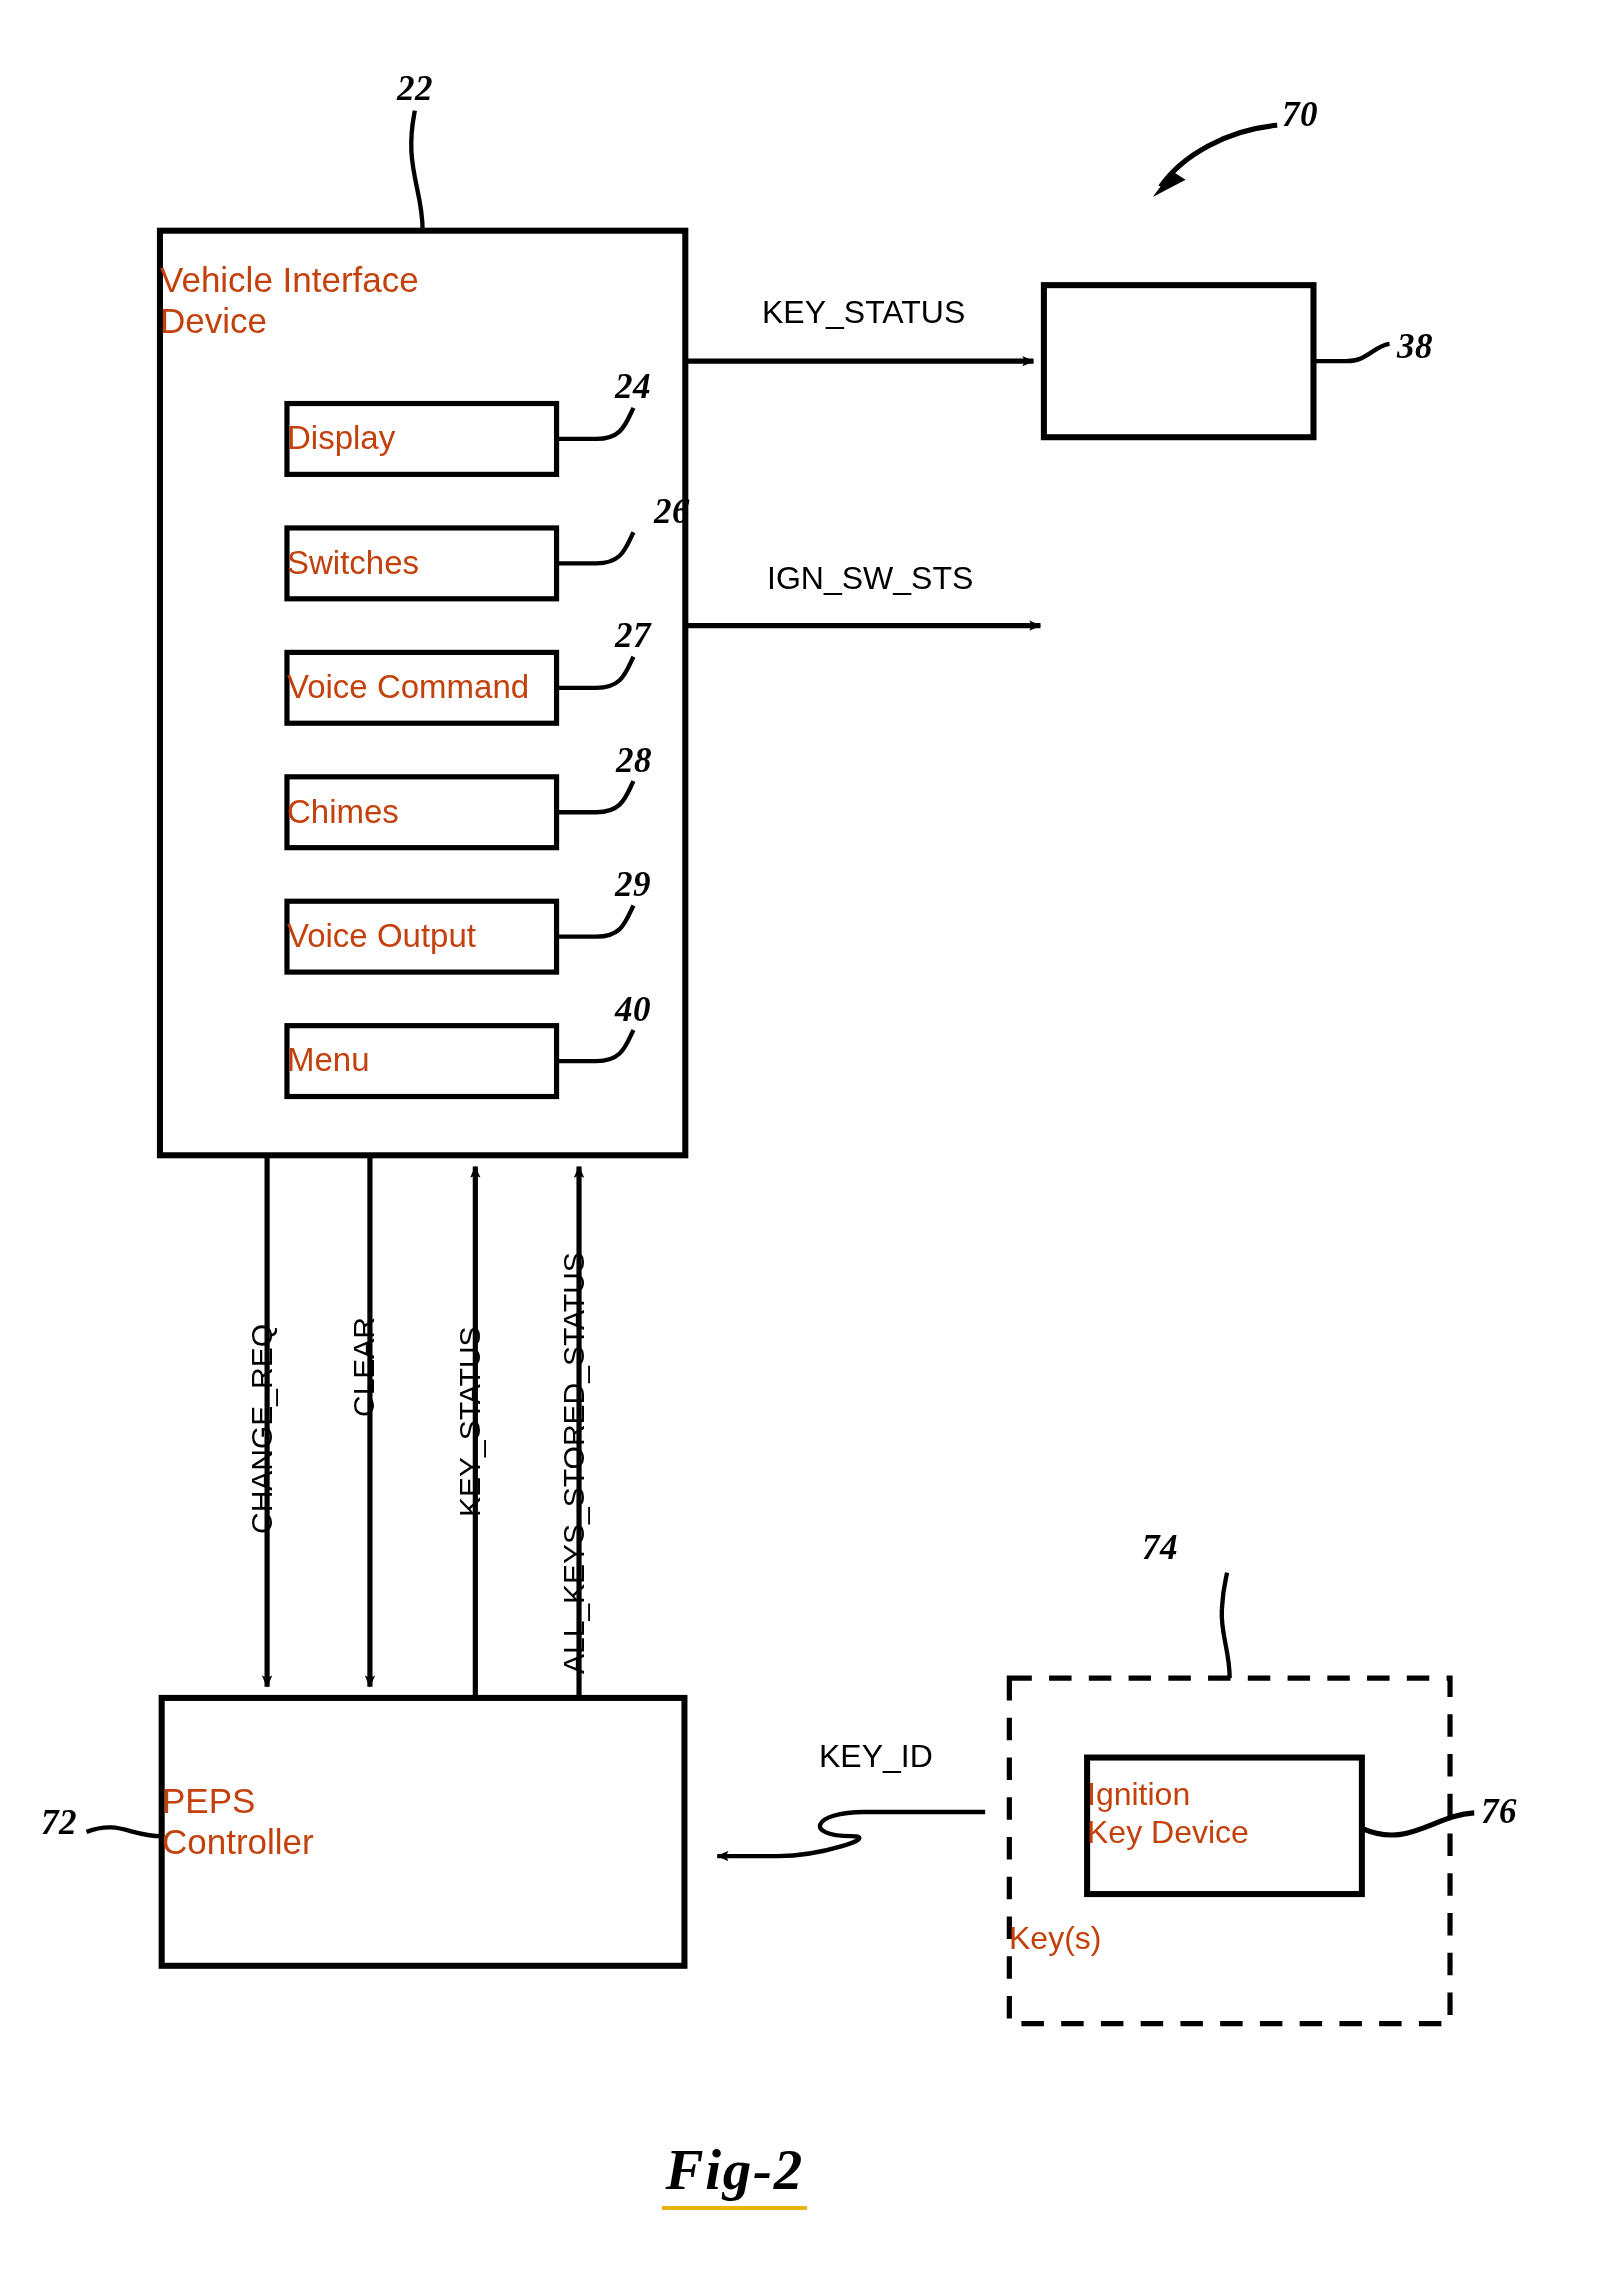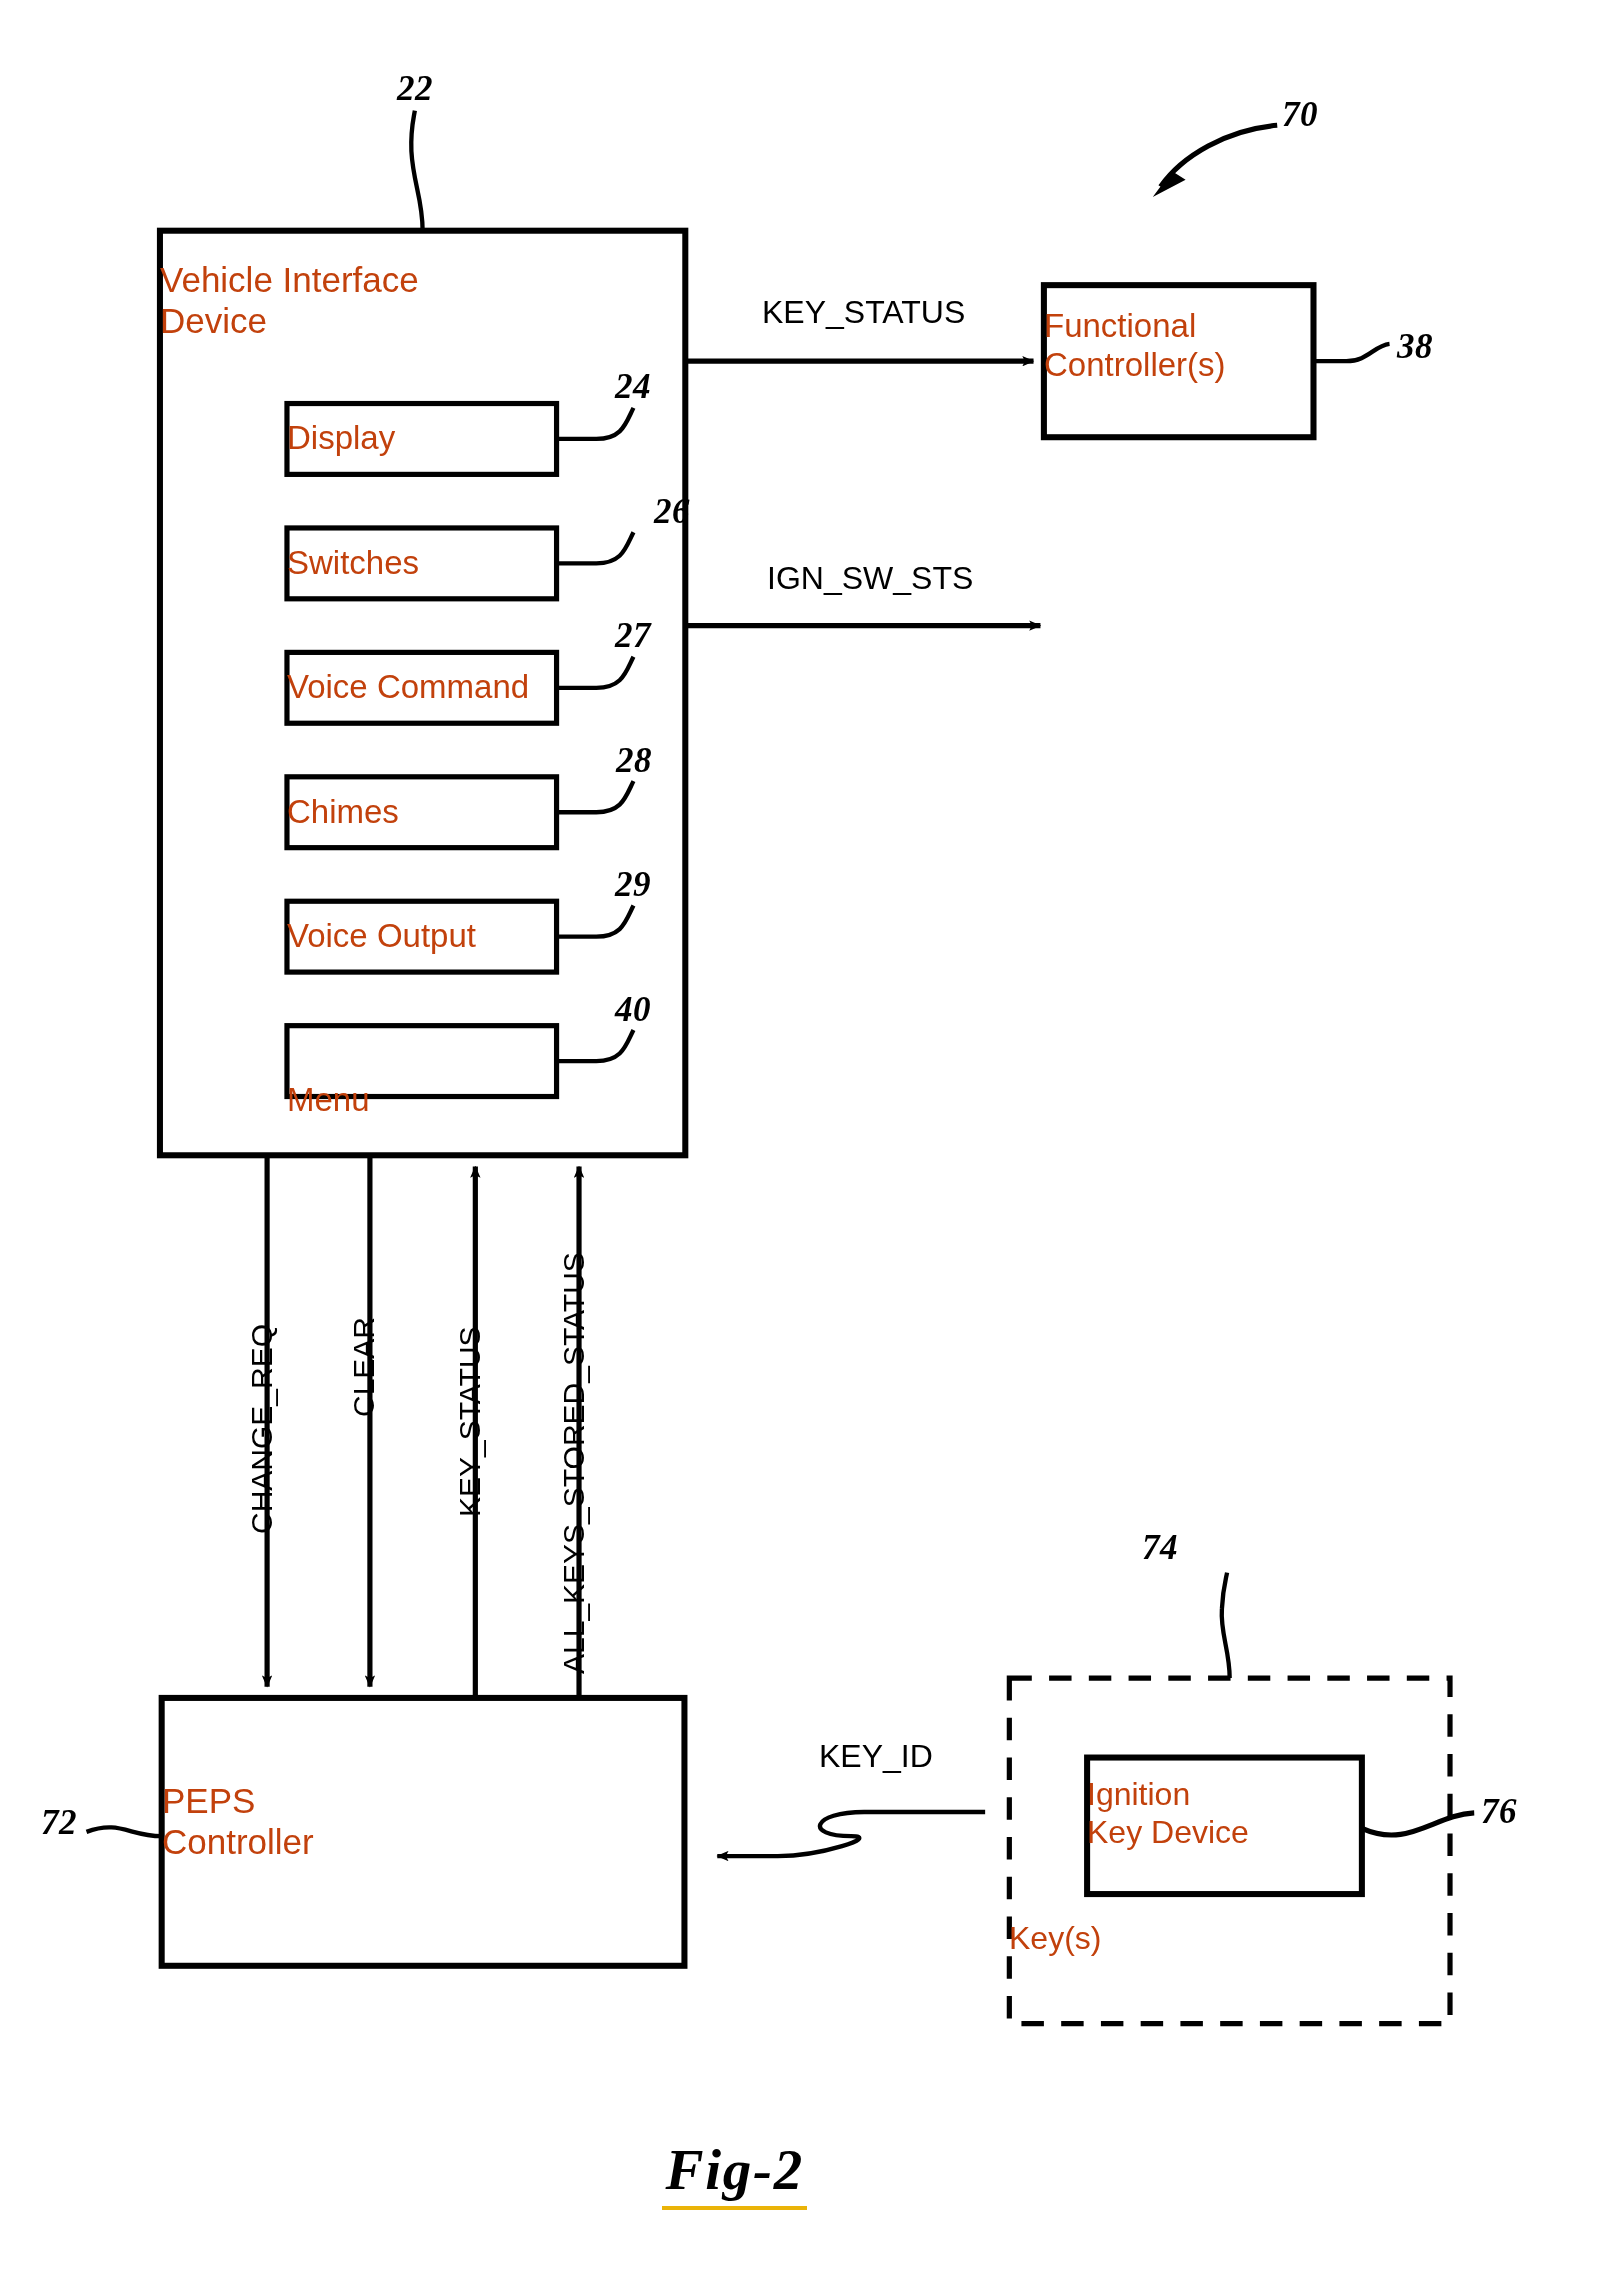--- a/index.html
+++ b/index.html
@@ -141,31 +141,29 @@
   <div class="blk-label vid-title" style="left:160px; top:259px; width:525px;">Vehicle Interface
 Device</div>
 
   <div class="refnum" style="left:397px; top:69px;">22</div>
 
   <div class="blk-label inner-box-label" style="left:287px; top:419px; width:270px;">Display</div>
   <div class="blk-label inner-box-label" style="left:287px; top:544px; width:270px;">Switches</div>
   <div class="blk-label inner-box-label" style="left:287px; top:668px; width:270px;">Voice Command</div>
   <div class="blk-label inner-box-label" style="left:287px; top:793px; width:270px;">Chimes</div>
   <div class="blk-label inner-box-label" style="left:287px; top:917px; width:270px;">Voice Output</div>
-  <div class="blk-label inner-box-label" style="left:287px; top:1041px; width:270px;margin-top:40px;">Menu</div>
+  <div class="blk-label inner-box-label" style="left:287px; top:1041px; width:270px;">Menu</div>
 
   <div class="refnum" style="left:615px; top:367px;">24</div>
   <div class="refnum" style="left:615px; top:492px;margin-left:39px;">26</div>
   <div class="refnum" style="left:615px; top:616px;">27</div>
   <div class="refnum" style="left:616px; top:741px;">28</div>
   <div class="refnum" style="left:615px; top:865px;">29</div>
   <div class="refnum" style="left:615px; top:990px;">40</div>
 
-  <div class="blk-label ctrl-label" style="left:1044px; top:307px; width:270px;">Functional
-Controller(s)</div>
   <div class="refnum" style="left:1397px; top:327px;">38</div>
 
   <div class="refnum" style="left:1282px; top:95px;">70</div>
 
   <div class="sig-label" style="left:762px; top:294px;">KEY_STATUS</div>
   <div class="sig-label" style="left:767px; top:560px;">IGN_SW_STS</div>
   <div class="sig-label" style="left:819px; top:1738px;">KEY_ID</div>
 
   <div class="vert-label" style="left:245px; top:1534px;">CHANGE_REQ</div>
   <div class="vert-label" style="left:347px; top:1417px;">CLEAR</div>

